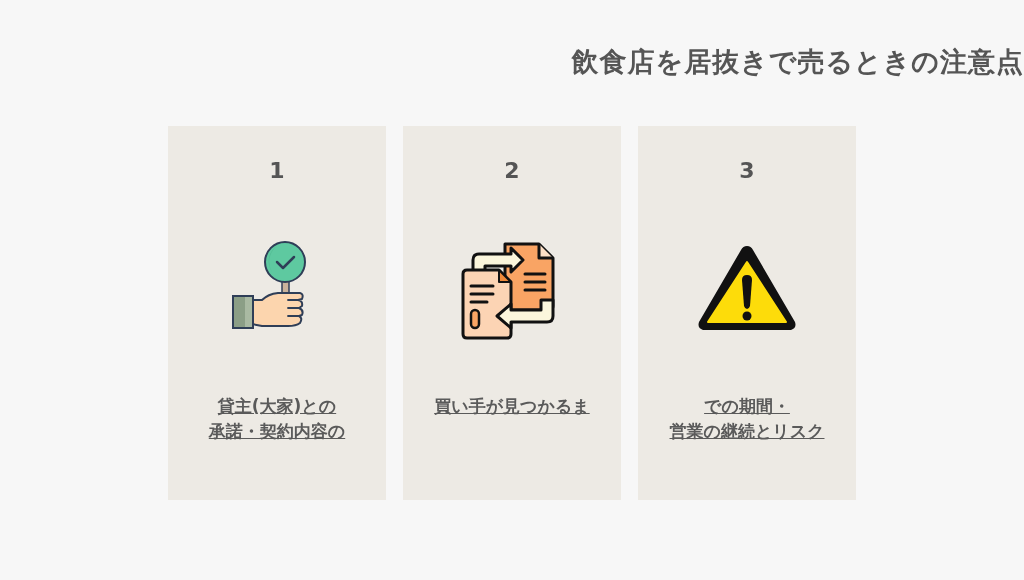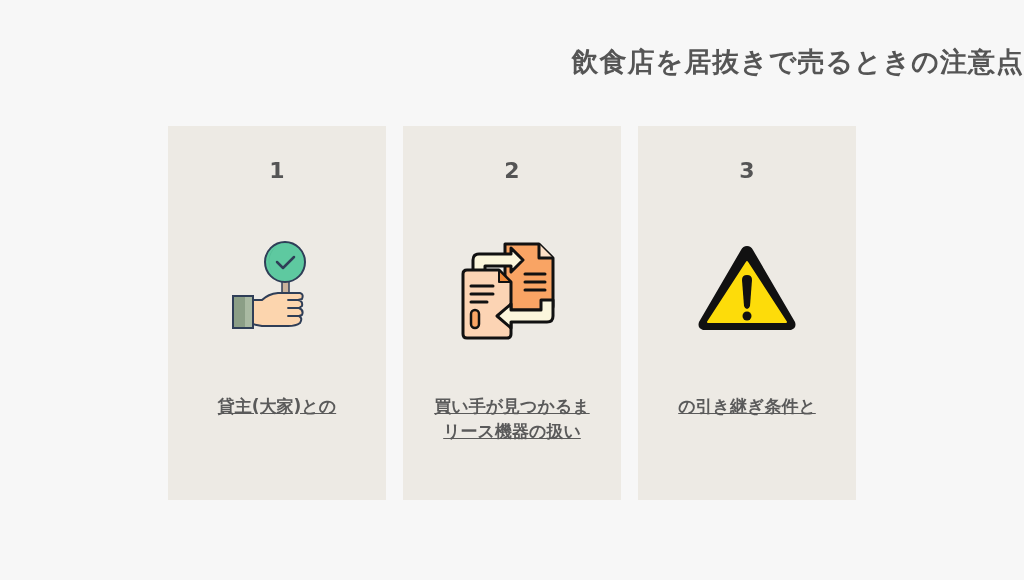--- a/index.html
+++ b/index.html
@@ -94,20 +94,21 @@
 
       <path d="M30 62 L40 62 Q46 56 56 55 L78 55 Q82 56 80 61 L76 62 Q81 63 80 68 L77 70 Q82 72 80 77 L77 78 Q81 80 78 85 Q74 88 66 88 L40 88 L30 86 Z" fill="#fcd5ae" stroke="#2f3e57" stroke-width="2" stroke-linejoin="round"></path>
       <path d="M66 62 L76 62 M66 70 L77 70 M66 78 L77 78" stroke="#2f3e57" stroke-width="1.8" fill="none" stroke-linecap="round"></path>
 
       <rect x="11" y="58" width="20" height="32" fill="#8b9e86" stroke="#2f3e57" stroke-width="2"></rect>
       <rect x="23" y="59" width="7" height="30" fill="#a9b9a2"></rect>
     </svg>
   </div>
   <div class="desc">
     <span>貸主(大家)との</span>
+    <span>承諾・契約内容の</span>
   </div>
 </div>
 
 <div class="card" style="left:403px;">
   <div class="num">2</div>
   <div class="icon">
     <svg viewBox="0 0 110 110" xmlns="http://www.w3.org/2000/svg">
 
       <path d="M48 6 L82 6 L96 20 L96 68 Q96 72 92 72 L52 72 Q48 72 48 68 Z" fill="#f9a464" stroke="#111" stroke-width="3" stroke-linejoin="round"></path>
       <path d="M82 6 L82 20 L96 20" fill="#fde0c6" stroke="#111" stroke-width="3" stroke-linejoin="round"></path>
@@ -122,30 +123,30 @@
       <line x1="14" y1="48" x2="36" y2="48" stroke="#111" stroke-width="3" stroke-linecap="round"></line>
       <line x1="14" y1="56" x2="36" y2="56" stroke="#111" stroke-width="3" stroke-linecap="round"></line>
       <line x1="14" y1="64" x2="30" y2="64" stroke="#111" stroke-width="3" stroke-linecap="round"></line>
       <rect x="14" y="72" width="8" height="18" rx="4" fill="#f9a464" stroke="#111" stroke-width="2.5"></rect>
 
       <path d="M96 62 L96 78 Q96 84 90 84 L54 84 L54 90 L40 78 L54 66 L54 72 L84 72 L84 62 Z" fill="#fbf6dc" stroke="#111" stroke-width="3" stroke-linejoin="round"></path>
     </svg>
   </div>
   <div class="desc">
     <span>買い手が見つかるま</span>
-    <span>リース機器の扱い</span>
   </div>
 </div>
 
 <div class="card" style="left:638px;">
   <div class="num">3</div>
   <div class="icon">
     <svg viewBox="0 0 110 110" xmlns="http://www.w3.org/2000/svg">
       <path d="M55 8 Q59 8 61 12 L103 84 Q105 90 99 92 L11 92 Q5 90 7 84 L49 12 Q51 8 55 8 Z" fill="#111"></path>
       <path d="M55 24 L94 84 L16 84 Z" fill="#fddc0a" stroke="#fddc0a" stroke-width="2" stroke-linejoin="round"></path>
       <path d="M50 42 Q50 37 55 37 Q60 37 60 42 L58 68 Q57 71 55 71 Q53 71 52 68 Z" fill="#111"></path>
       <circle cx="55" cy="78" r="4.5" fill="#111"></circle>
     </svg>
   </div>
   <div class="desc">
-    <span>の引き継ぎ条件と</span>
+    <span>での期間・</span>
+    <span>営業の継続とリスク</span>
   </div>
 </div>
 
 </body></html>

